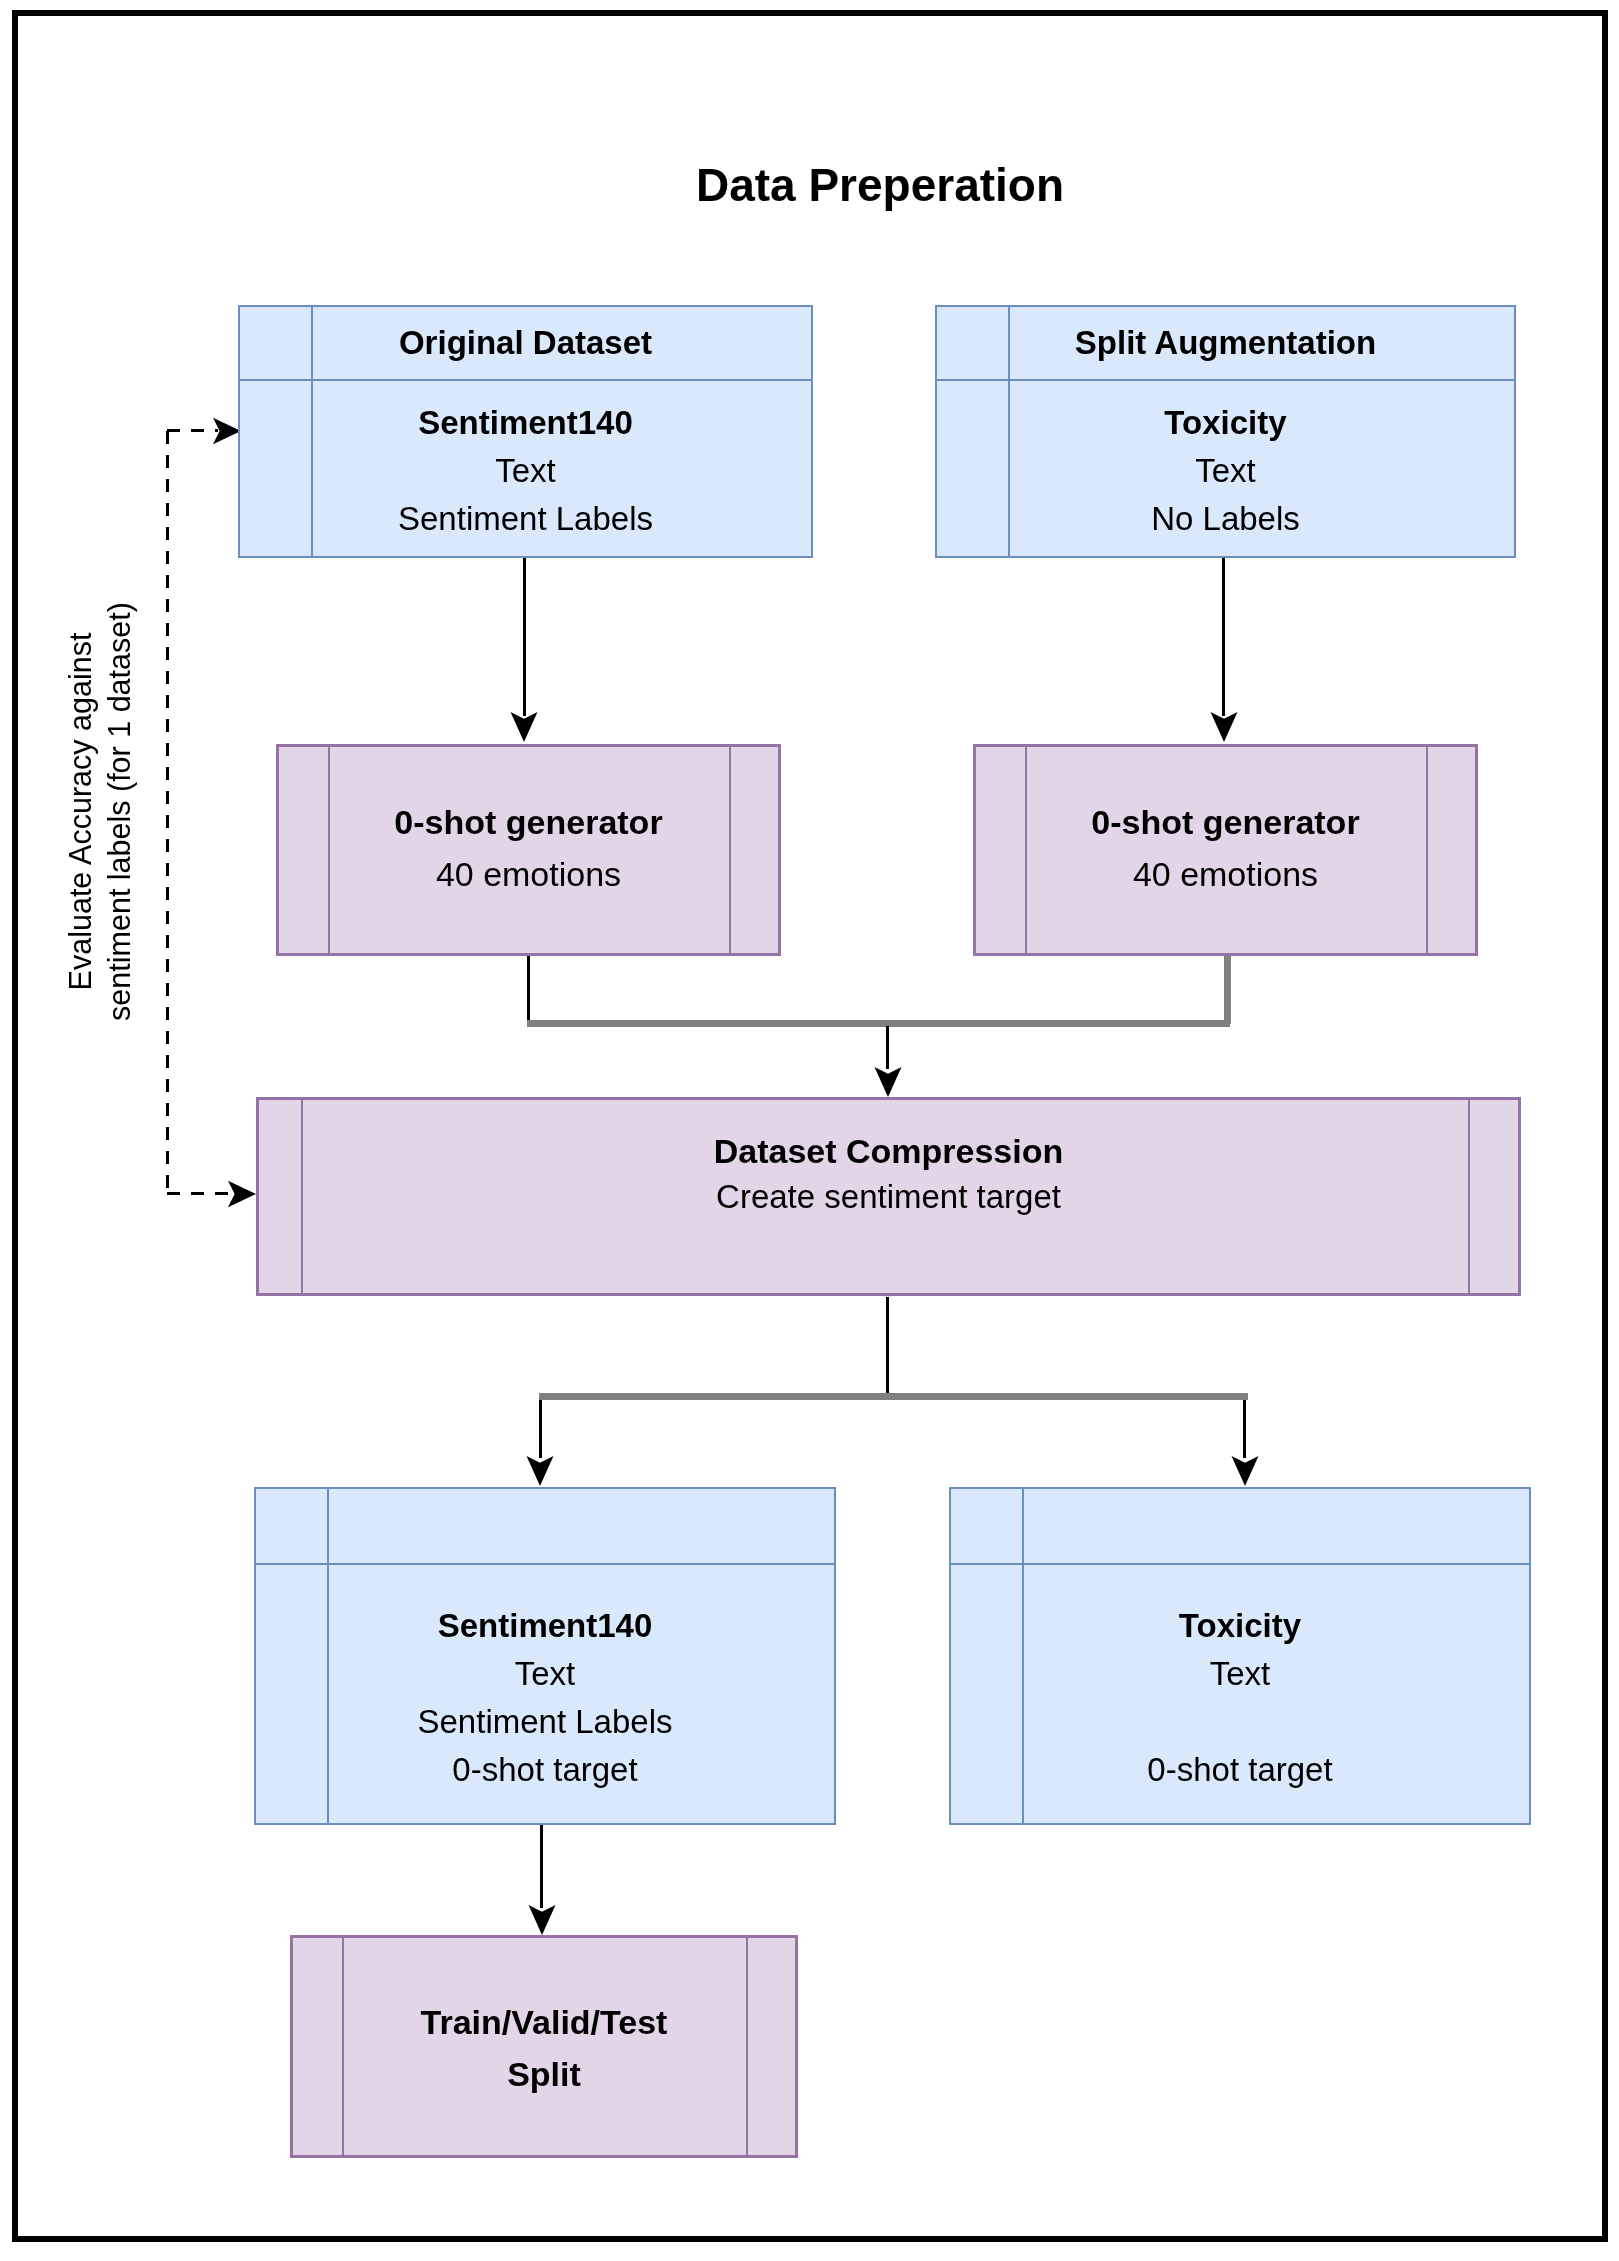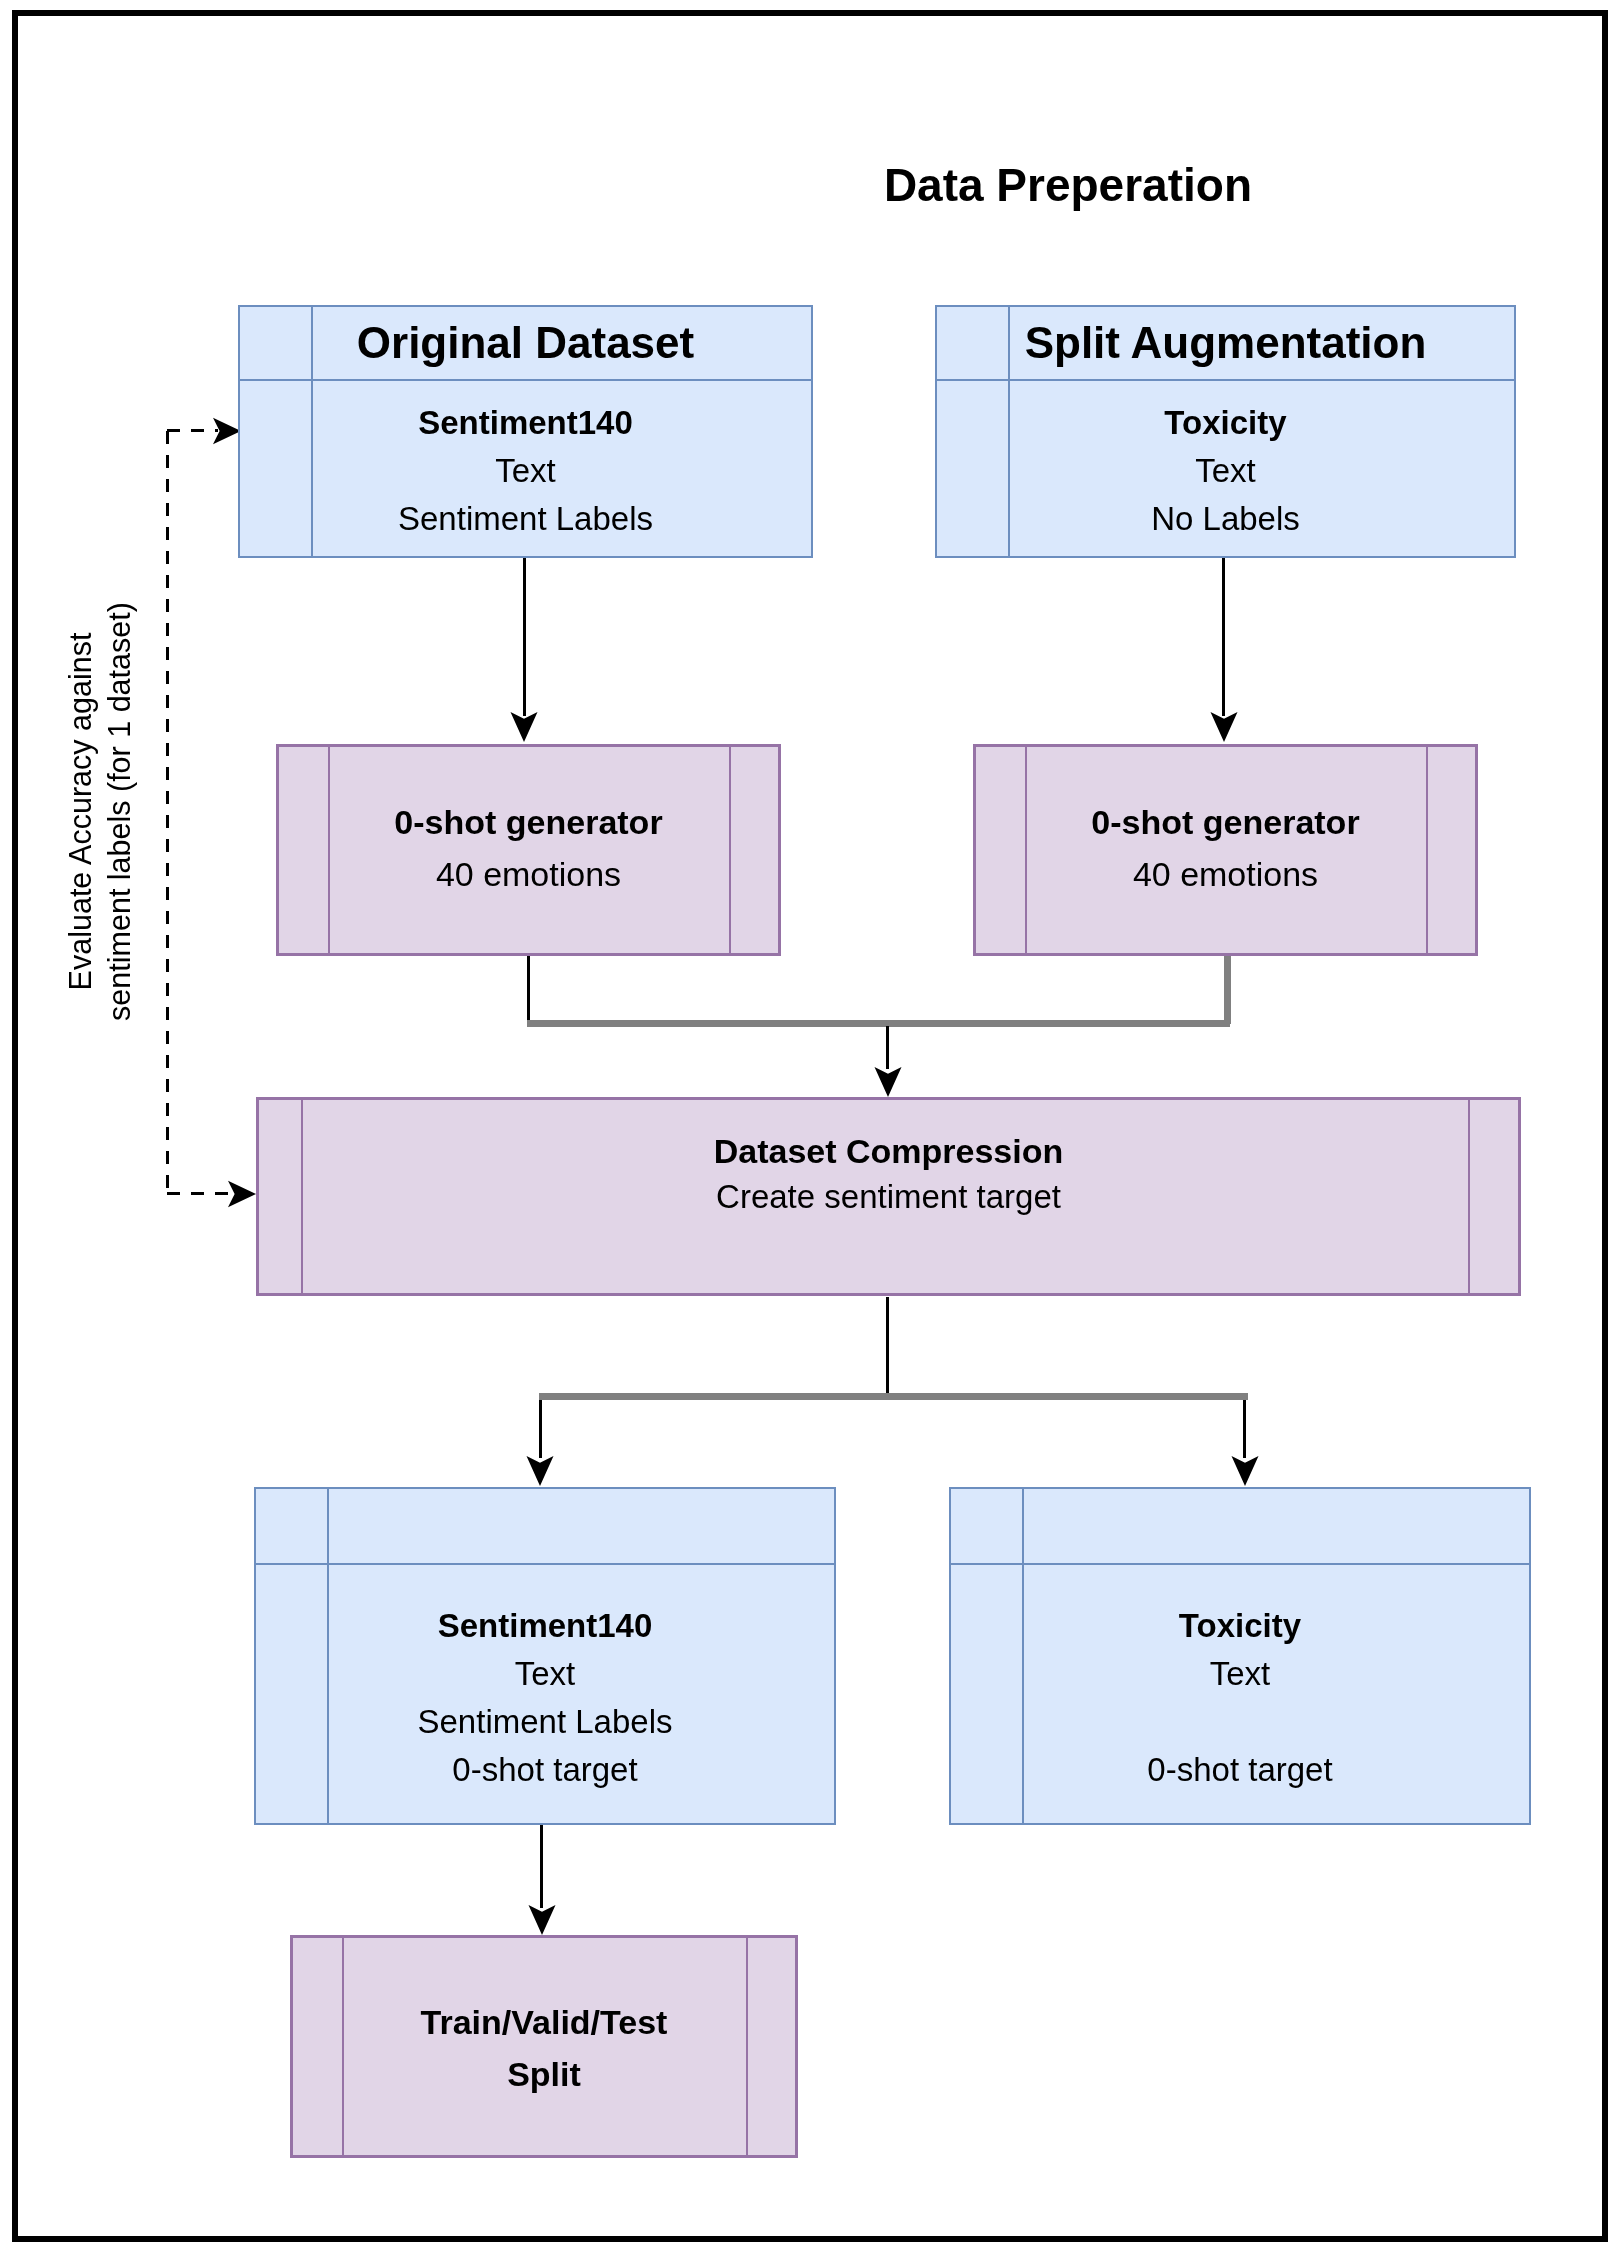--- a/index.html
+++ b/index.html
@@ -2,28 +2,28 @@
 <html style="font-size:12px"><head>
 <meta charset="utf-8">
 <style>
   html,body{margin:0;padding:0;background:#ffffff;}
   #canvas{
     position:relative;width:1620px;height:2261px;background:#ffffff;
     font-family:"Liberation Sans", sans-serif;color:#000;overflow:hidden;
   }
   .frame{position:absolute;left:12px;top:10.4px;width:1584px;height:2220px;border:6.7px solid #000;}
   .title{
-    position:absolute;left:508px;top:158px;width:744px;text-align:right;
+    position:absolute;left:508px;top:158px;width:744px;text-align:center;
     font-size:46px;font-weight:bold;letter-spacing:0px;
   }
   
   .tbox{position:absolute;background:#dae8fc;border:2.2px solid #6c8ebf;box-sizing:border-box;}
   .tbox .vdiv{position:absolute;top:0;bottom:0;width:2.2px;background:#6c8ebf;}
   .tbox .hdiv{position:absolute;left:0;right:0;height:2.2px;background:#6c8ebf;}
-  .tbox .hdr{position:absolute;left:0;right:0;top:0;text-align:center;font-weight:bold;font-size:44px;}
+  .tbox .hdr{position:absolute;left:0;right:0;top:0;text-align:center;font-weight:bold;font-size:33px;}
   .tbox .bodytxt{position:absolute;left:0;right:0;text-align:center;font-size:33px;}
   .tline{height:48px;line-height:48px;}
   .b{font-weight:bold;}
   
   .pbox{position:absolute;background:#e1d5e7;border:3px solid #9673a6;box-sizing:border-box;}
   .pbox .vdiv{position:absolute;top:0;bottom:0;width:2.2px;background:#9673a6;}
   .pbox .content{position:absolute;left:0;right:0;text-align:center;font-size:34px;}
   .pline{height:52px;line-height:52px;}
   
   .edge{position:absolute;background:#000;}

